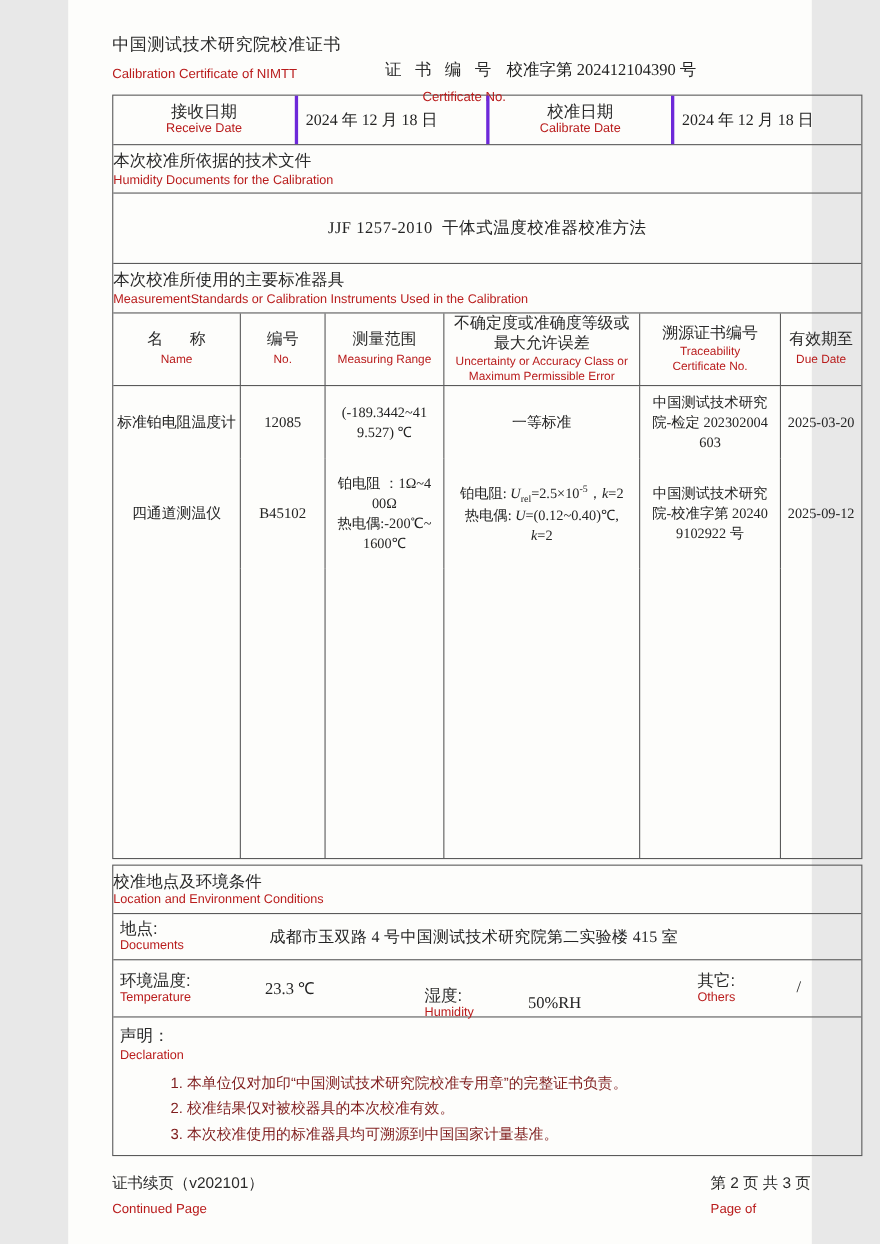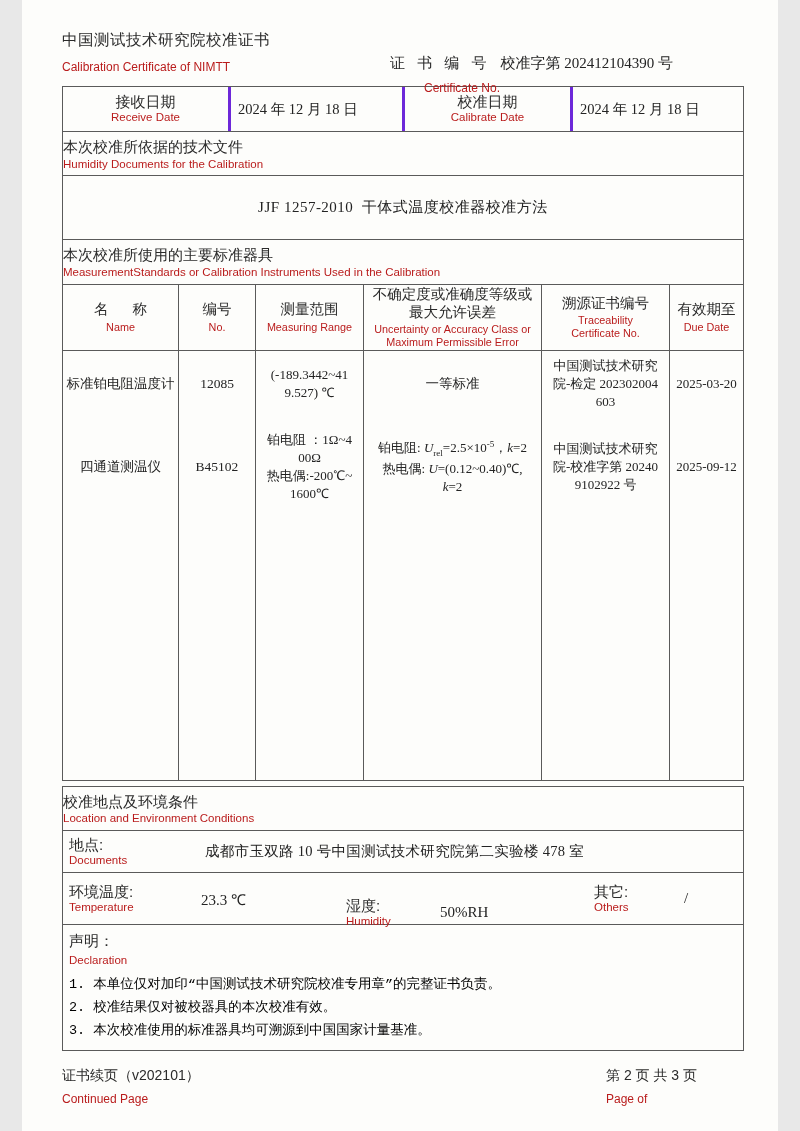--- a/index.html
+++ b/index.html
@@ -1,18 +1,18 @@
 <!DOCTYPE html>
 <html><head>
 <meta charset="utf-8">
 <style>
   * { margin:0; padding:0; box-sizing:border-box; }
   body { background:#e8e8e8; }
   .page {
-    width:756px; height:1131px; margin:0 auto; background:#fdfdfb;
+    width:676px; height:1131px; margin:0 auto; background:#fdfdfb;
     font-family:"Liberation Serif", serif; color:#232323;
     padding:30px 78px 0 40px; position:relative;
   }
   .en { font-family:"Liberation Sans", sans-serif; color:#b91c1c; }
   .cnh { font-family:"Liberation Sans", sans-serif; color:#2a2a2a; }
 
   
   .hdr { display:flex; justify-content:space-between; height:56px; }
   .hdr-title-cn { font-size:15.5px; letter-spacing:0.5px; }
   .hdr-title-en { font-size:12px; margin-top:9px; }
@@ -70,21 +70,21 @@
   .g-oth .field-label { width:72px; padding-left:0; }
   .env-value { font-size:15px; }
   .g-temp .env-value { margin-left:26px; }
   .g-hum .env-value { margin-left:22px; }
   .g-oth .env-value { margin-left:18px; }
 
   
   .decl { padding:7px 8px 8px 6px; }
   .decl-title { font-size:15px; }
   .decl-en { font-size:11.5px; margin-top:3px; margin-bottom:7px; }
-  .decl-item { font-family:Liberation Mono, monospace; font-size:13.5px; line-height:23px; color:#000000; }
+  .decl-item { font-family:Liberation Sans, sans-serif; font-size:13.5px; line-height:23px; color:#7f1d1d;margin-left:46px; }
 
   
   .footer { margin-top:16px; display:flex; justify-content:space-between; width:682px; }
   .ft-cn { font-size:14px; }
   .ft-en { font-size:12px; margin-top:7px; }
   .footer-right { width:138px; }
 </style>
 </head>
 <body>
 
@@ -198,21 +198,21 @@
     <div class="sec sec-title">
       <div class="t-cn cnh">校准地点及环境条件</div>
       <div class="t-en en">Location and Environment Conditions</div>
     </div>
 
     <div class="sec place-row">
       <div class="field-label">
         <div class="flabel-cn cnh">地点:</div>
         <div class="flabel-en en">Documents</div>
       </div>
-      <div class="place-value">成都市玉双路 10 号中国测试技术研究院第二实验楼 478 室</div>
+      <div class="place-value">成都市玉双路 4 号中国测试技术研究院第二实验楼 415 室</div>
     </div>
 
     <div class="sec env-row">
       <div class="env-group g-temp">
         <div class="field-label">
           <div class="flabel-cn cnh">环境温度:</div>
           <div class="flabel-en en">Temperature</div>
         </div>
         <div class="env-value">23.3  ℃</div>
       </div>

